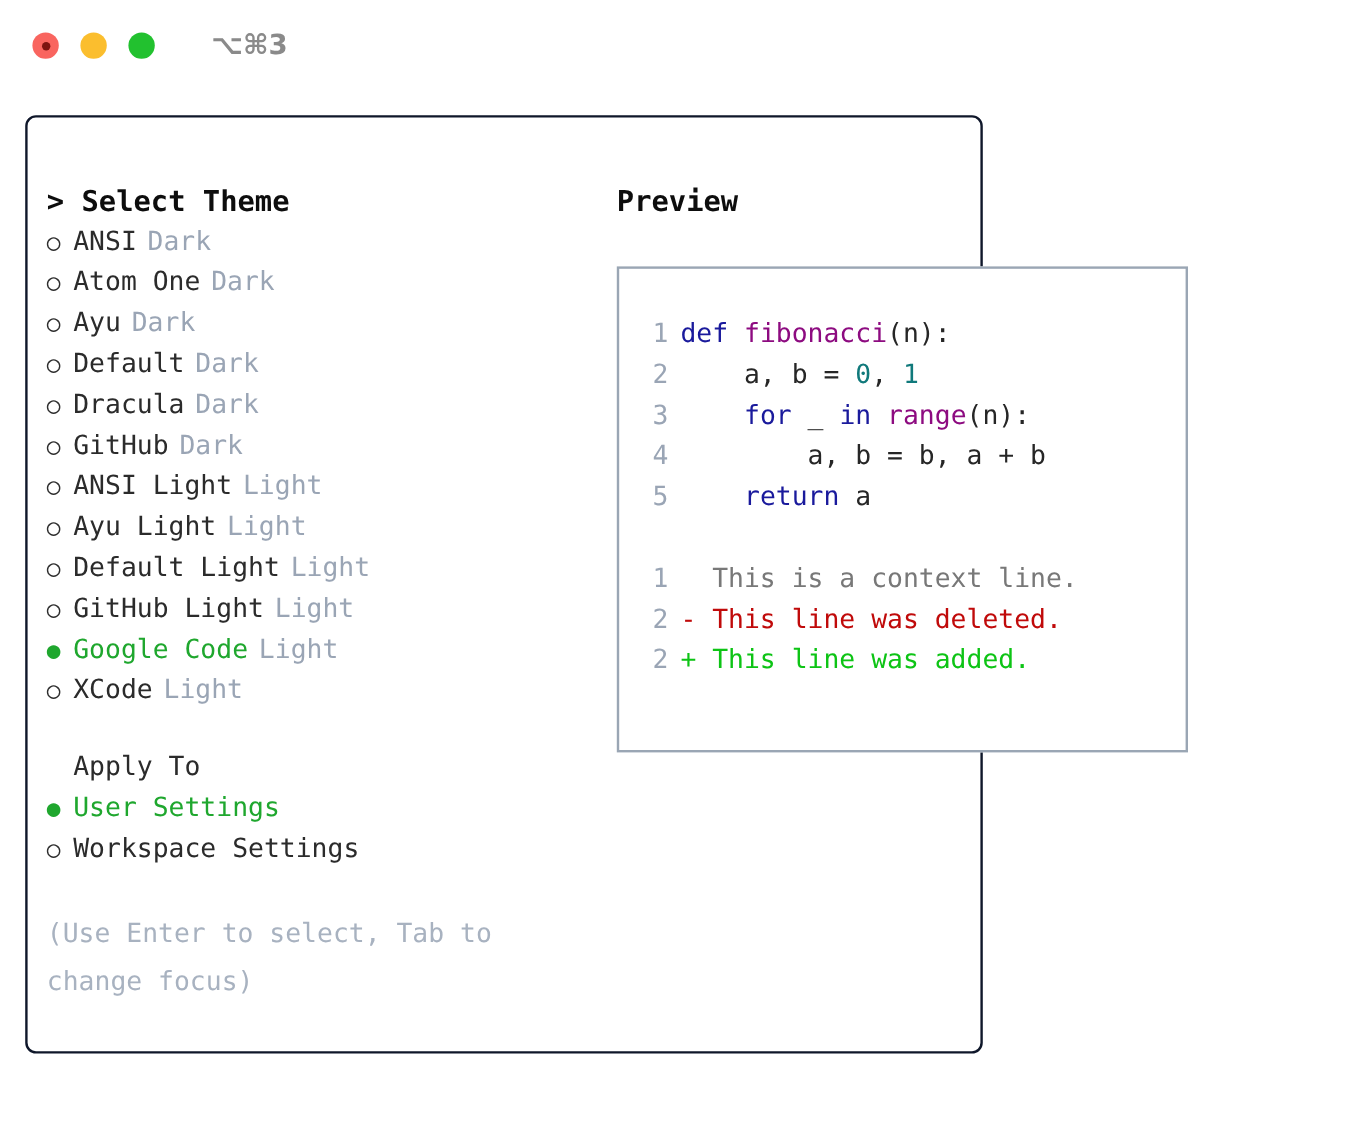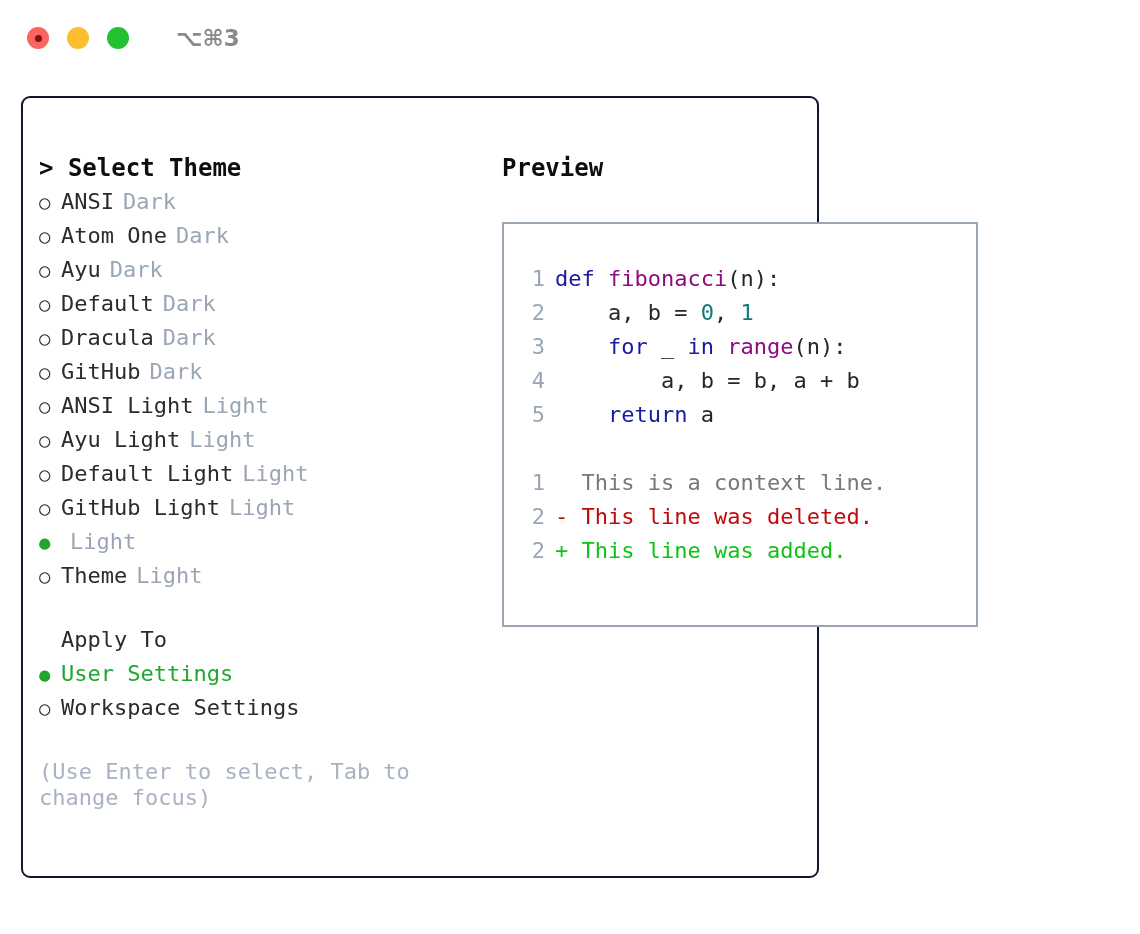--- a/index.html
+++ b/index.html
@@ -129,29 +129,29 @@
   .opt-cat {
     color: #9aa5b5;
     margin-left: 9px;
   }
 
   .spacer-block { height: 30px; }
 
   .hint {
     margin-top: 34px;
     font-size: 22px;
-    line-height: 26px;
+    line-height: 40px;
     color: #a8b2c0;
     width: 420px;
   }
 
   
   .right-col {
     position: absolute;
-    left: 479px;
+    left: 491px;
     top: 53px;
     width: 490px;
   }
   .preview-title {
     font-size: 24px;
     font-weight: bold;
     color: #0d0d0d;
     line-height: 34px;
   }
   .preview-box {
@@ -219,22 +219,22 @@
             <div class="option"><span class="bullet">○</span><span class="opt-name">ANSI</span><span class="opt-cat">Dark</span></div>
             <div class="option"><span class="bullet">○</span><span class="opt-name">Atom One</span><span class="opt-cat">Dark</span></div>
             <div class="option"><span class="bullet">○</span><span class="opt-name">Ayu</span><span class="opt-cat">Dark</span></div>
             <div class="option"><span class="bullet">○</span><span class="opt-name">Default</span><span class="opt-cat">Dark</span></div>
             <div class="option"><span class="bullet">○</span><span class="opt-name">Dracula</span><span class="opt-cat">Dark</span></div>
             <div class="option"><span class="bullet">○</span><span class="opt-name">GitHub</span><span class="opt-cat">Dark</span></div>
             <div class="option"><span class="bullet">○</span><span class="opt-name">ANSI Light</span><span class="opt-cat">Light</span></div>
             <div class="option"><span class="bullet">○</span><span class="opt-name">Ayu Light</span><span class="opt-cat">Light</span></div>
             <div class="option"><span class="bullet">○</span><span class="opt-name">Default Light</span><span class="opt-cat">Light</span></div>
             <div class="option"><span class="bullet">○</span><span class="opt-name">GitHub Light</span><span class="opt-cat">Light</span></div>
-            <div class="option selected"><span class="bullet sel">●</span><span class="opt-cat">Light</span></div>
-            <div class="option"><span class="bullet">○</span><span class="opt-name">Theme</span><span class="opt-cat">Light</span></div>
+            <div class="option selected"><span class="bullet sel">●</span><span class="opt-name">Google Code</span><span class="opt-cat">Light</span></div>
+            <div class="option"><span class="bullet">○</span><span class="opt-name">XCode</span><span class="opt-cat">Light</span></div>
           </div>
 
         <div class="spacer-block"></div>
 
         <div class="option">
           <span class="bullet blank">○</span>
           <span class="opt-name">Apply To</span>
         </div>
         <div class="opt-list" id="apply-options">
             <div class="option selected"><span class="bullet sel">●</span><span class="opt-name">User Settings</span></div>

